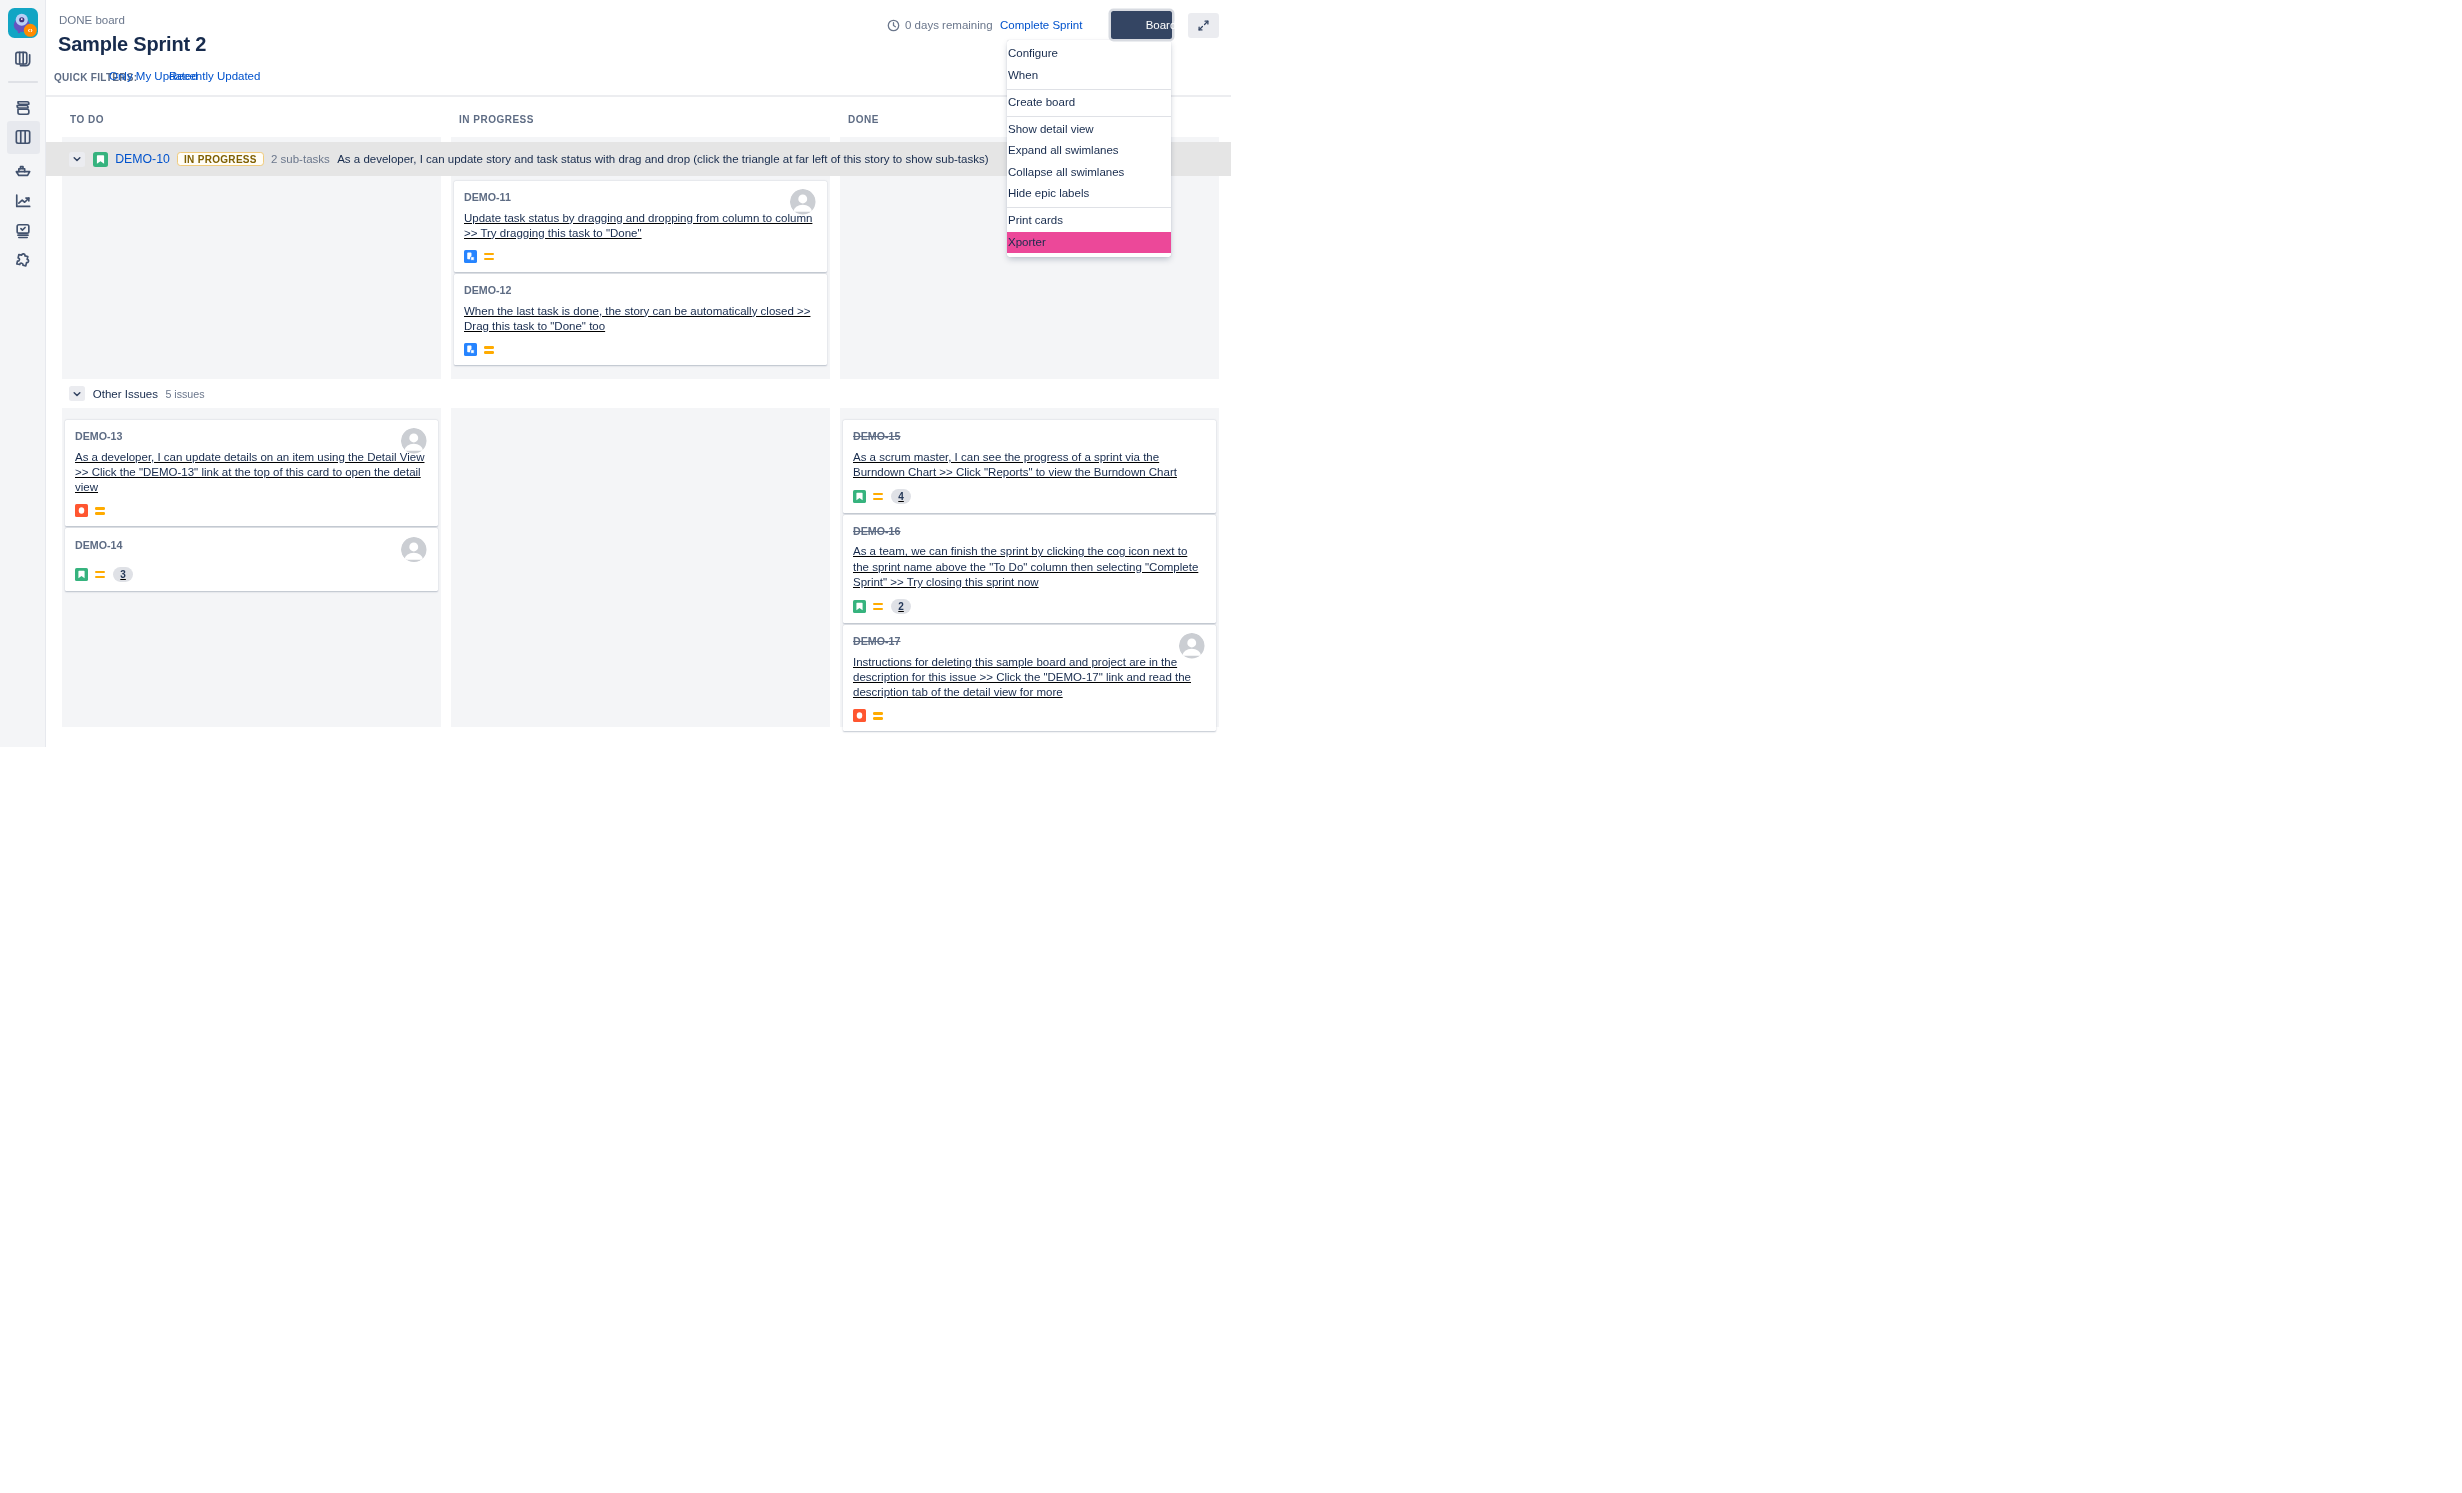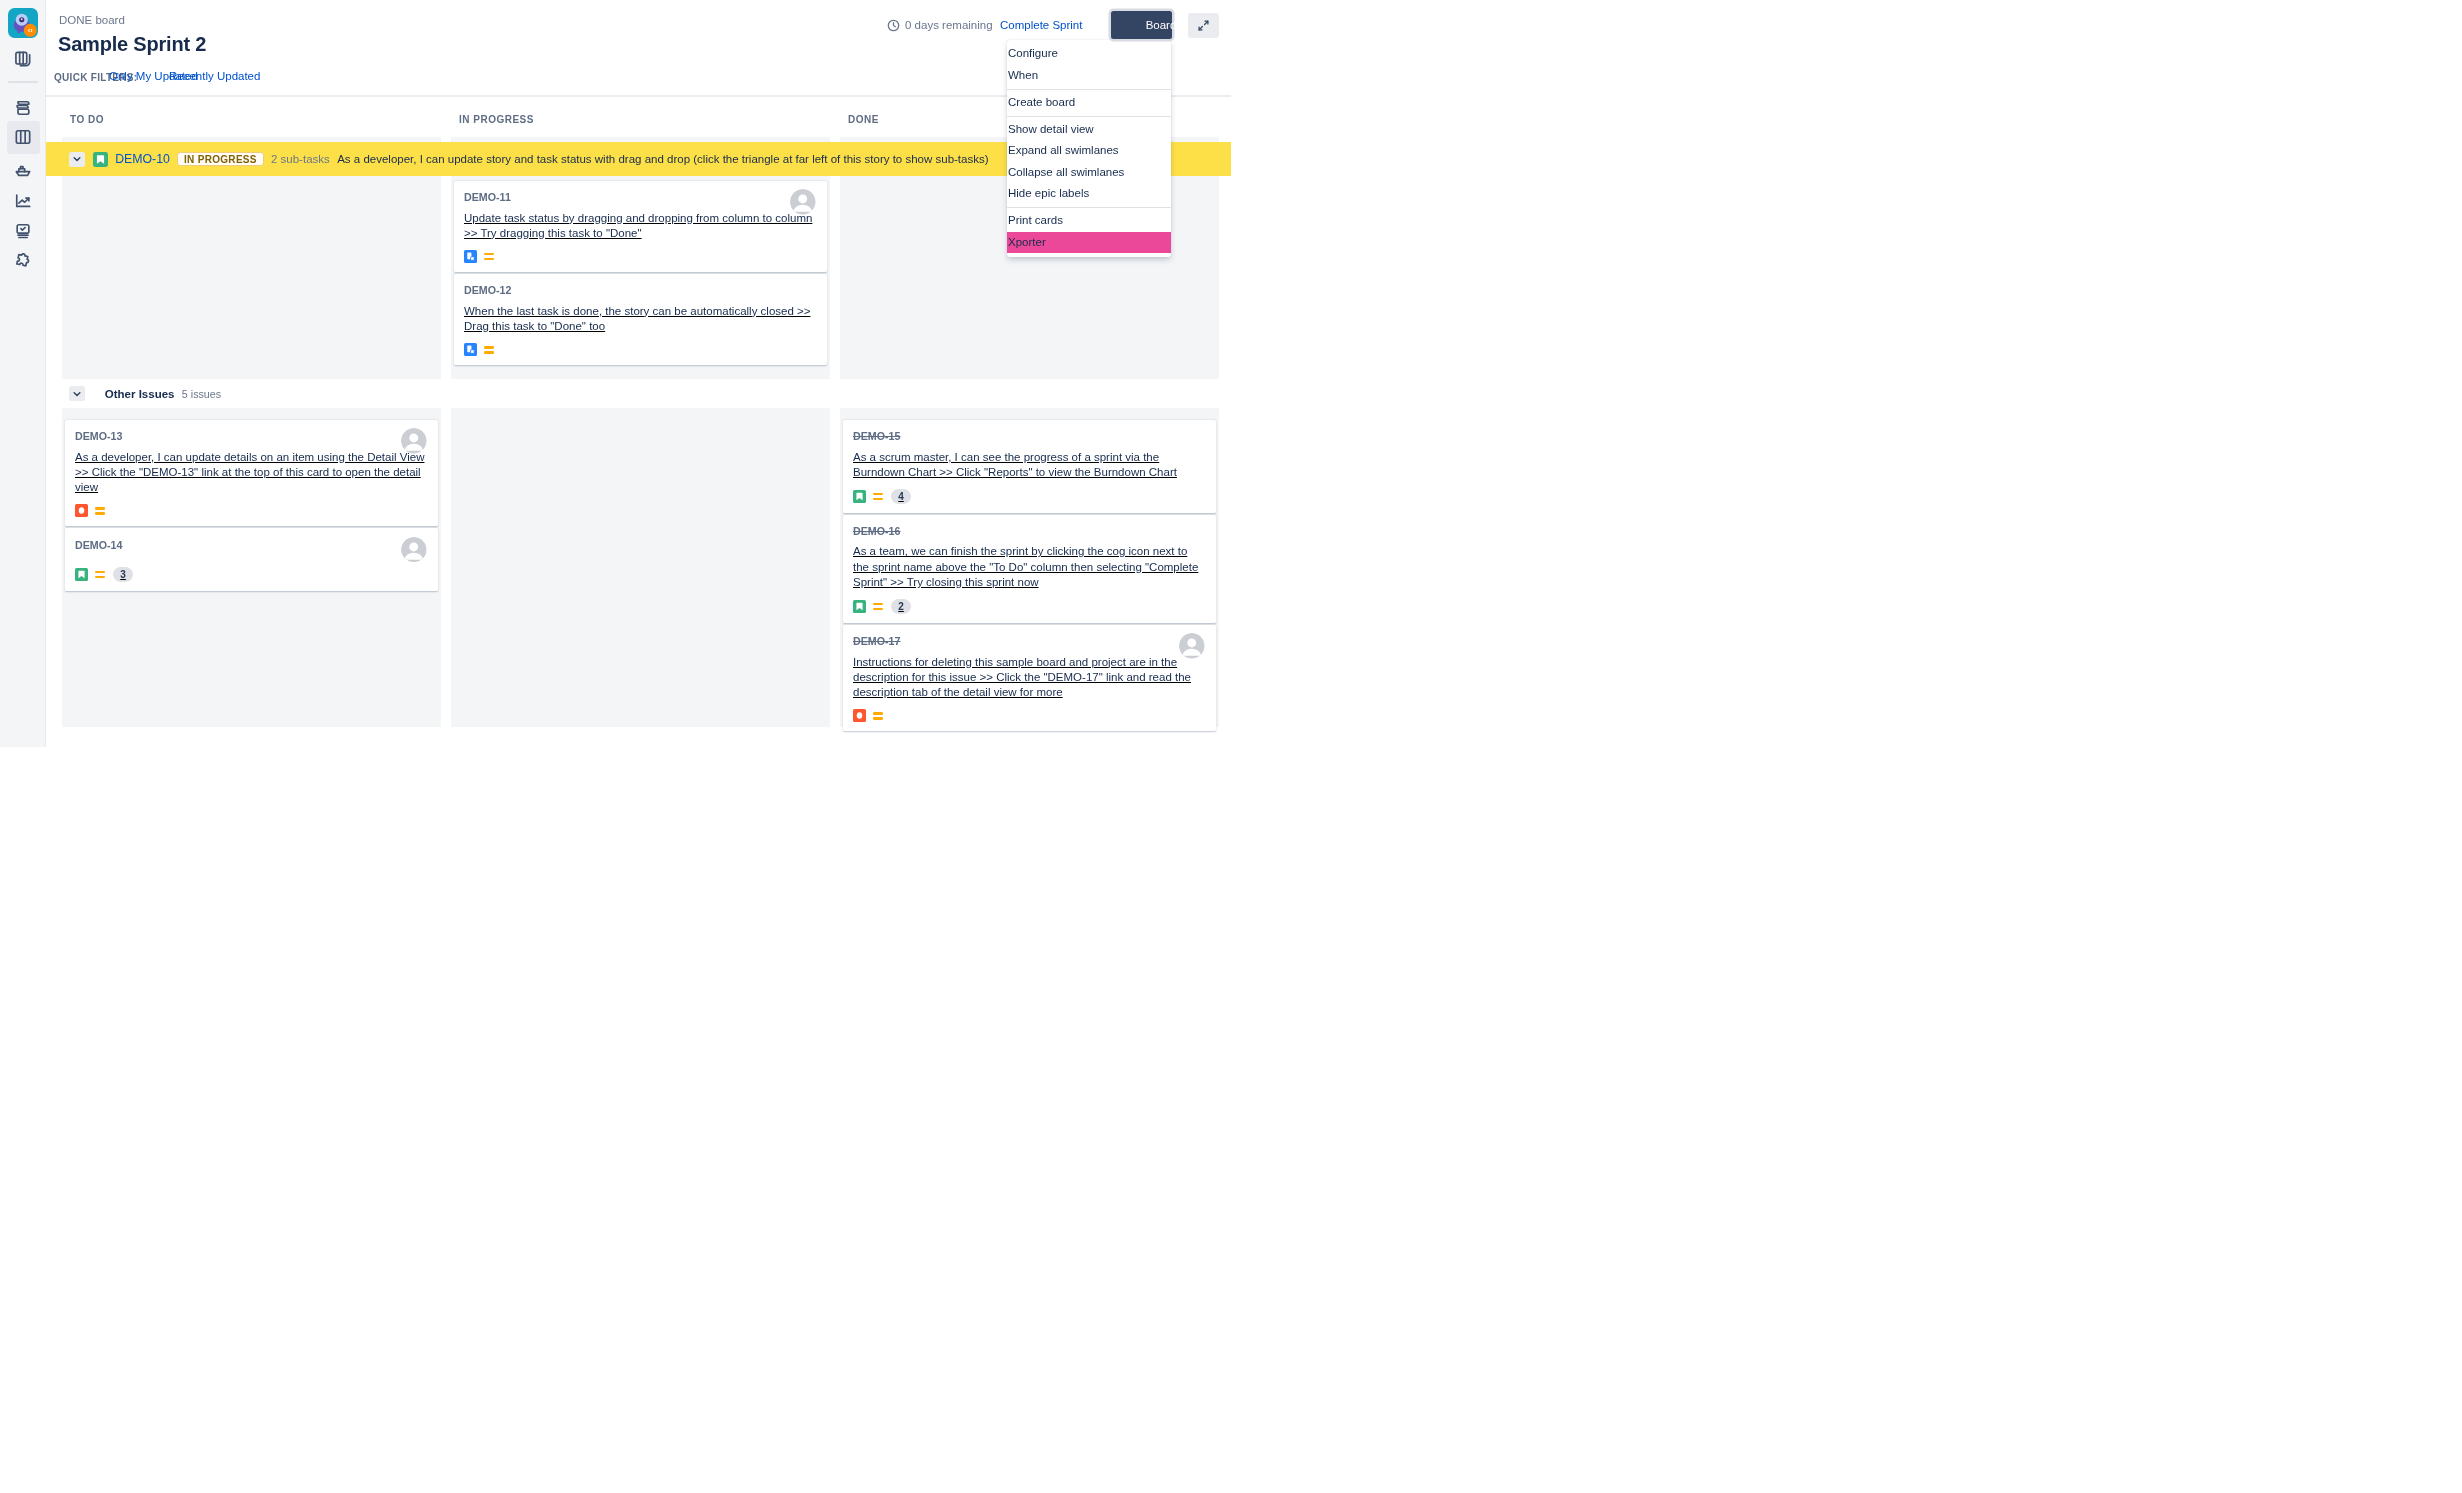--- a/index.html
+++ b/index.html
@@ -38,31 +38,31 @@
   .col-header { position:absolute; top:114px; font-size:10px; font-weight:700; color:#5E6C84; letter-spacing:0.5px; }
   .col-header.c1 { left:70px; } .col-header.c2 { left:459px; } .col-header.c3 { left:848px; }
 
   
   .lane-col { position:absolute; width:379px; background:#F4F5F7; }
   .area1 .lane-col { top:137px; height:242px; }
   .area2 .lane-col { top:408px; height:319px; }
   .lane-col.c1 { left:62px; } .lane-col.c2 { left:451px; } .lane-col.c3 { left:840px; }
 
   
-  .swimlane-band { position:absolute; left:46px; right:0; top:142px; height:34px; background:#fde047; display:flex; align-items:center; padding-left:23px; gap:7.4px; z-index:5; }
+  .swimlane-band { position:absolute; left:46px; right:0; top:142px; height:34px; background:#e5e5e5; display:flex; align-items:center; padding-left:23px; gap:7.4px; z-index:5; }
   .chevron-btn { width:16.4px; height:15px; background:#EBECF0; border:none; border-radius:2.5px; display:flex; align-items:center; justify-content:center; color:#344563; cursor:pointer; flex:none; }
   .chevron-btn svg { width:10px; height:10px; }
   .type-chip { width:15px; height:15px; border-radius:2.5px; flex:none; }
   .epic-key { font-size:12.3px; color:#0052CC; cursor:pointer; }
   .status-lozenge { font-size:10px; font-weight:700; color:#7F5F01; letter-spacing:0.3px; background:#FFFDF6; border:1.6px solid #F0CB7C; border-radius:3.3px; padding:0.8px 5.8px; }
   .subtask-count { font-size:11.5px; color:#6B778C; }
   .epic-summary { font-size:11.5px; color:#172B4D; }
 
   .other-band { position:absolute; left:46px; right:0; top:379px; height:29px; background:#fff; display:flex; align-items:center; padding-left:23px; gap:7.4px; z-index:5; }
-  .other-title { font-size:11.5px; font-weight:700; color:#172B4D;margin-left:12px; }
+  .other-title { font-size:11.5px; font-weight:400; color:#172B4D; }
   .other-count { font-size:10.7px; color:#6B778C; }
 
   
   .cards { position:absolute; width:373px; display:flex; flex-direction:column; gap:2px; z-index:6;text-decoration:underline; }
   .cards.a1c2 { left:454px; top:181px; }
   .cards.a2c1 { left:65px; top:420px; }
   .cards.a2c3 { left:843px; top:420px; }
   .card { position:relative; background:#fff; border-radius:1.6px; box-shadow:0 0.8px 1.6px rgba(9,30,66,0.25); padding:8.2px 10px 9px 10px; cursor:pointer; }
   .card-key { font-size:10.7px; font-weight:700; color:#5E6C84; margin-bottom:7.4px; display:inline-block; }
   .card-key.done { text-decoration:line-through; }

